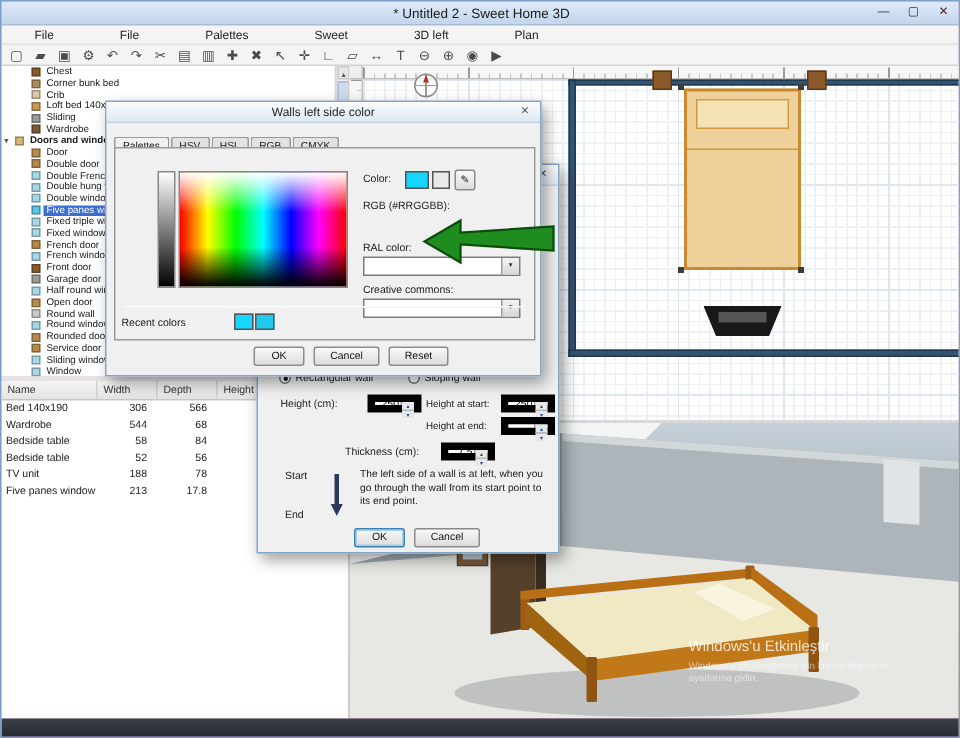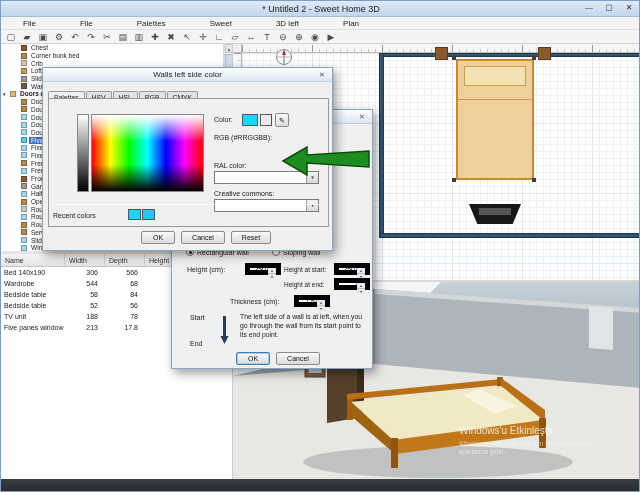--- a/index.html
+++ b/index.html
@@ -499,21 +499,21 @@
       <rect x="5" y="2" width="3" height="21" fill="#2a3a5a"></rect>
       <path d="M2.5 22 L6.5 30 L10.5 22 Z" fill="#2a3a5a"></path>
     </svg>
     <span class="lbl" style="left:18px;top:230px">End</span>
     <span class="desc" style="left:68px;top:202px;width:126px">The left side of a wall is at left, when you go through the wall from its start point to its end point.</span>
 
     <button class="btn focus" style="left:64px;top:242px;width:34px">OK</button>
     <button class="btn" style="left:104px;top:242px;width:44px">Cancel</button>
   </div>
 
-  <div class="dialog abs" style="left:41px;top:66px;width:291px;height:184px;z-index:20">
+  <div class="dialog abs" style="left:69px;top:66px;width:291px;height:184px;z-index:20">
     <div class="dlg-title">
       <span>Walls left side color</span>
       <span class="dlg-close">✕</span>
     </div>
 
     <div class="abs" style="left:5px;top:18px;height:13px">
       
     <span class="tab active">Palettes</span><span class="tab">HSV</span><span class="tab">HSL</span><span class="tab">RGB</span><span class="tab">CMYK</span></div>
 
     <div class="tabpanel">

